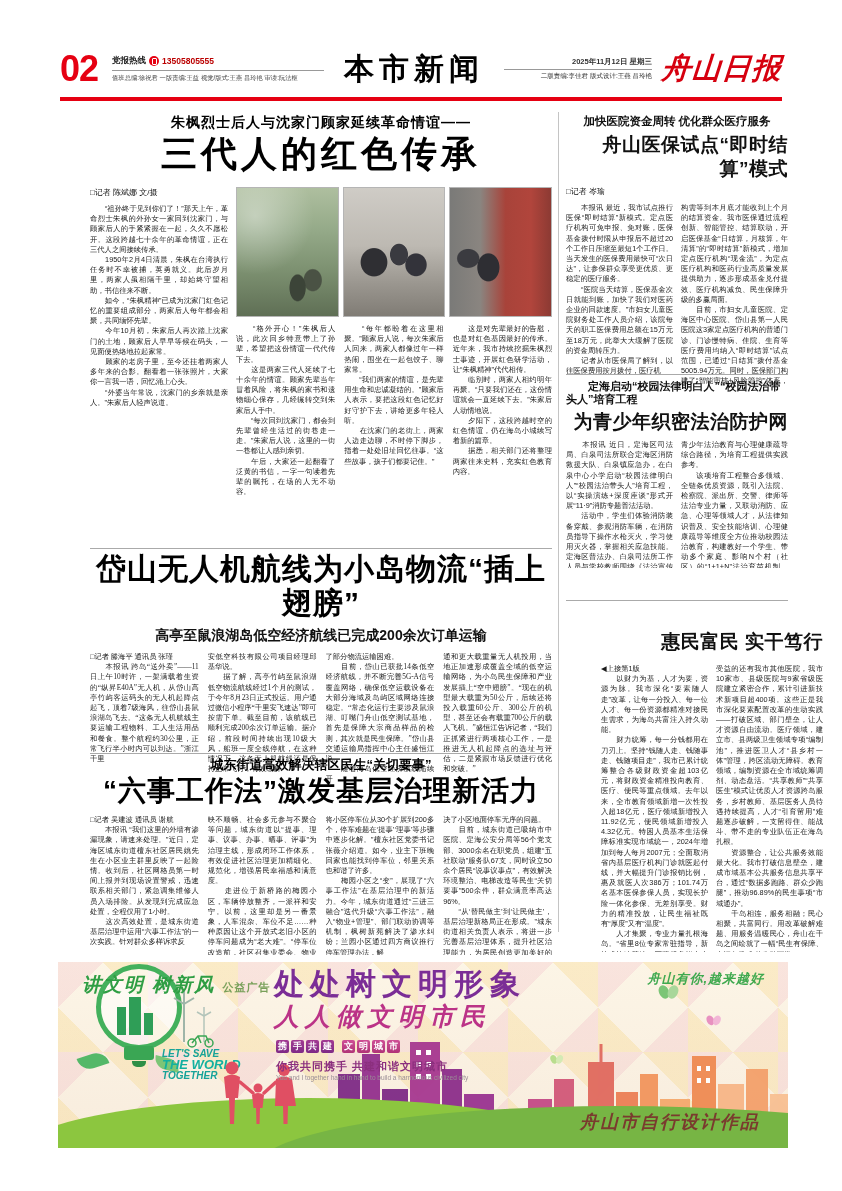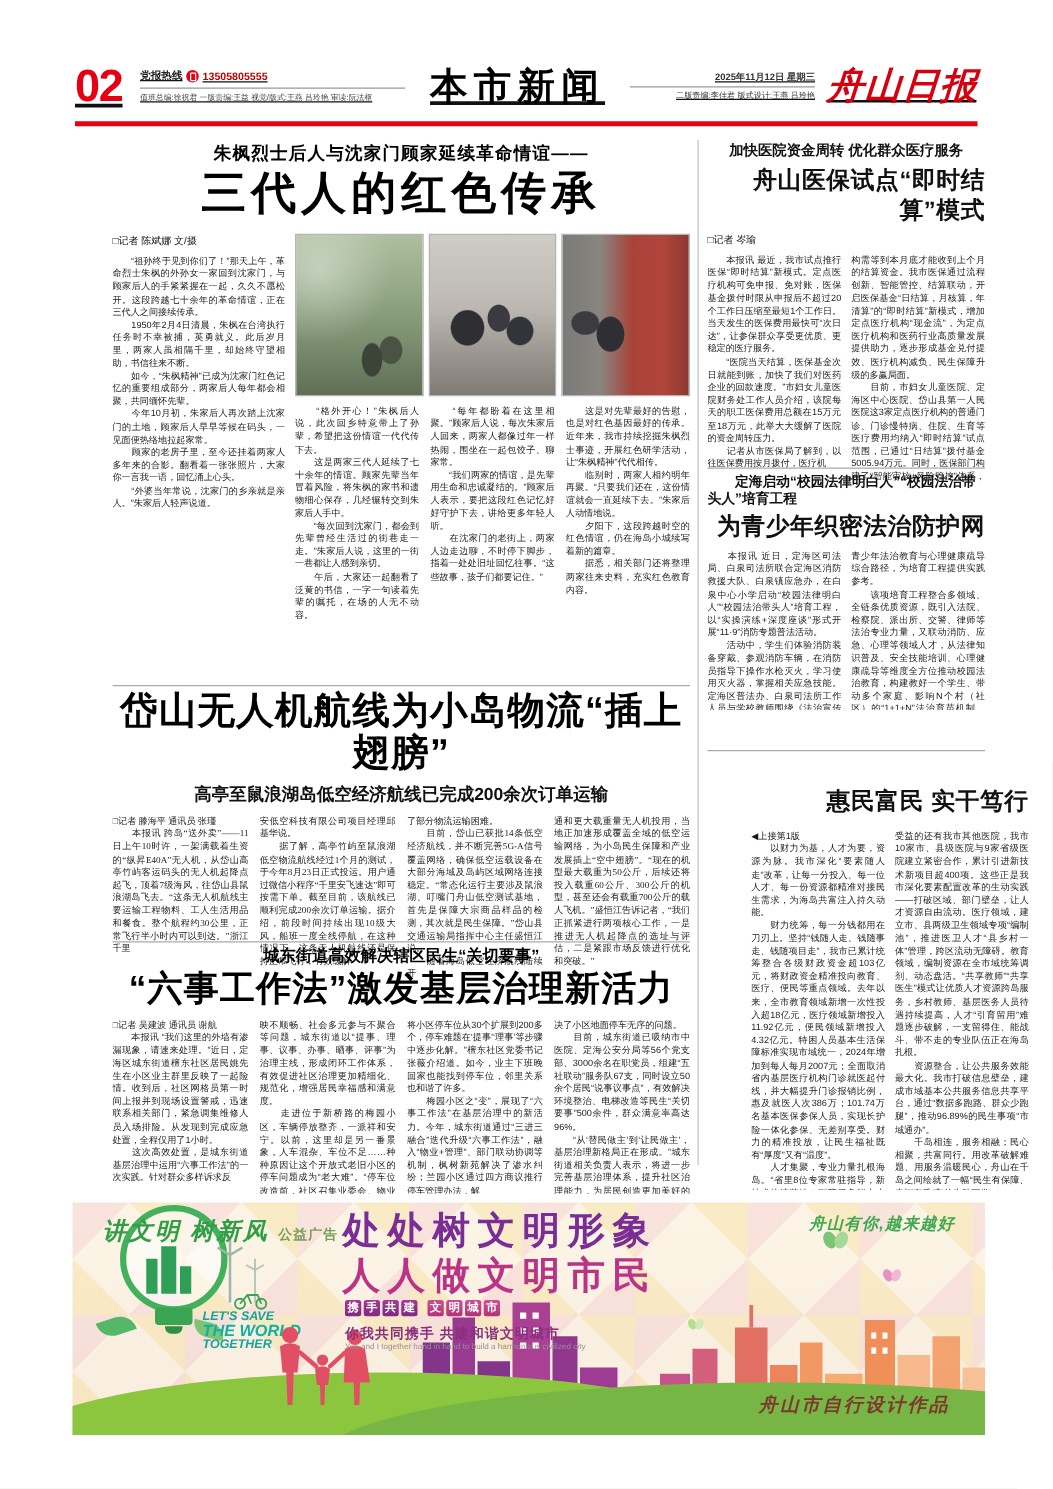--- a/index.html
+++ b/index.html
@@ -1,20 +1,20 @@
 <!DOCTYPE html>
 <html><head>
 <meta charset="utf-8">
 <style>
   html,body{margin:0;padding:0;background:#e9e9e9;}
   .page{position:relative;width:842px;height:1191px;background:#fff;margin:0 auto;
         font-family:"Liberation Sans","DejaVu Sans",sans-serif;color:#111;overflow:hidden;}
 
   
-  .hdr{position:absolute;left:60px;top:44px;width:722px;height:50px;display:flex;align-items:center;text-decoration:underline;}
+  .hdr{position:absolute;left:60px;top:44px;width:722px;height:50px;display:flex;align-items:center;}
   .pagenum{font-size:36px;font-weight:bold;color:#e60012;line-height:1;letter-spacing:-1px;}
   .hdr-vline{width:1px;height:38px;background:#555;margin:0 8px 0 6px;}
   .hotline{width:212px;flex:none;}
   .hl-row1{display:flex;align-items:center;gap:3px;font-size:8.5px;font-weight:bold;color:#222;
            padding-bottom:3px;border-bottom:1px solid #999;}
   .phone-icon{width:10px;height:10px;border-radius:50%;background:#e60012;position:relative;flex:none;}
   .phone-icon::after{content:"";position:absolute;left:3px;top:2px;width:3px;height:5px;border:1px solid #fff;border-radius:1px;}
   .hl-num{color:#b00;}
   .hl-row2{font-size:6.3px;color:#444;padding-top:3px;white-space:nowrap;overflow:hidden;}
   .hline{flex:1;height:1px;background:#888;margin:0 10px;}
@@ -101,30 +101,30 @@
   .bulb-bldg{position:absolute;bottom:10px;background:#2f9e57;}
   .bb1{left:16px;width:9px;height:28px;} .bb2{left:28px;width:12px;height:38px;} .bb3{left:43px;width:9px;height:22px;}
   .bulb-base{left:66px;top:84px;width:30px;height:14px;background:#3aa654;border-radius:3px;}
   .bulb-tip{left:74px;top:99px;width:14px;height:6px;background:#2f8f47;border-radius:0 0 5px 5px;}
   .leaf{position:absolute;background:#54b868;border-radius:0 14px 0 14px;}
   .leaf1{left:20px;top:92px;width:30px;height:14px;transform:rotate(-18deg);}
   .leaf2{left:96px;top:96px;width:26px;height:12px;transform:rotate(14deg);background:#7cc576;}
   .letsave{left:104px;top:86px;color:#17a398;font-weight:900;font-size:10px;line-height:11px;font-style:italic;}
   .letsave .big{font-size:13px;color:#12b0a0;}
   .bn-title1{left:216px;top:2px;font-size:30px;font-weight:900;color:#7b2d96;letter-spacing:6px;white-space:nowrap;}
-  .bn-title2{left:216px;top:38px;font-size:30px;font-weight:900;color:#bb3387;letter-spacing:6px;white-space:nowrap;}
+  .bn-title2{left:216px;top:38px;font-size:25px;font-weight:900;color:#bb3387;letter-spacing:6px;white-space:nowrap;font-style:italic;}
   .bn-tags{left:218px;top:78px;display:flex;gap:8px;}
   .taggroup{display:flex;gap:2px;}
   .tagbox{width:13px;height:13px;line-height:13px;text-align:center;color:#fff;font-size:9px;font-weight:bold;
           background:linear-gradient(#a23a92,#7e2a86);border-radius:2px;}
   .tg2 .tagbox{background:linear-gradient(#cf4f96,#b03377);}
   .bn-slogan{left:218px;top:97px;font-size:11px;font-weight:bold;color:#8b2f7e;letter-spacing:1px;}
   .bn-en{left:218px;top:112px;font-size:6.5px;color:#9a8f96;}
   .family{left:158px;top:98px;}
-  .credit{right:28px;bottom:14px;font-size:15px;color:#7a3b2e;font-weight:bold;
+  .credit{right:28px;bottom:14px;font-size:18px;color:#7a3b2e;font-weight:bold;
           font-family:"DejaVu Serif","Liberation Serif",serif;font-style:italic;letter-spacing:2px;margin-top:24px;}
   .butterfly{position:absolute;}
 </style>
 </head>
 <body>
 
 <div class="page">
 
   <div class="hdr">
     <div class="pagenum">02</div>

